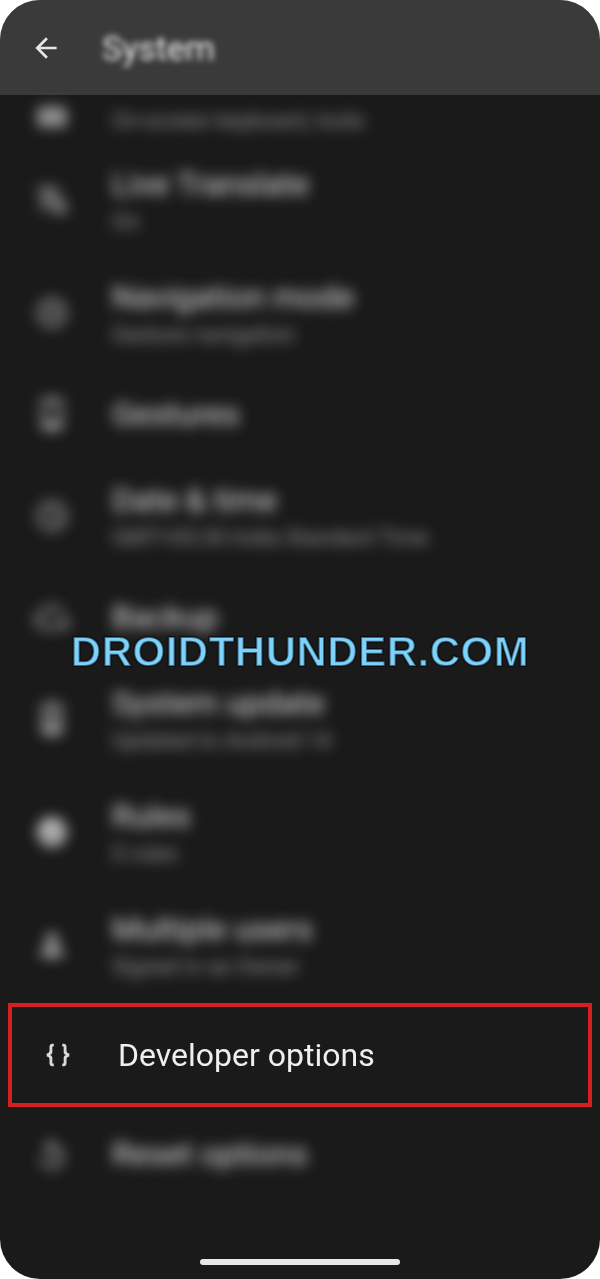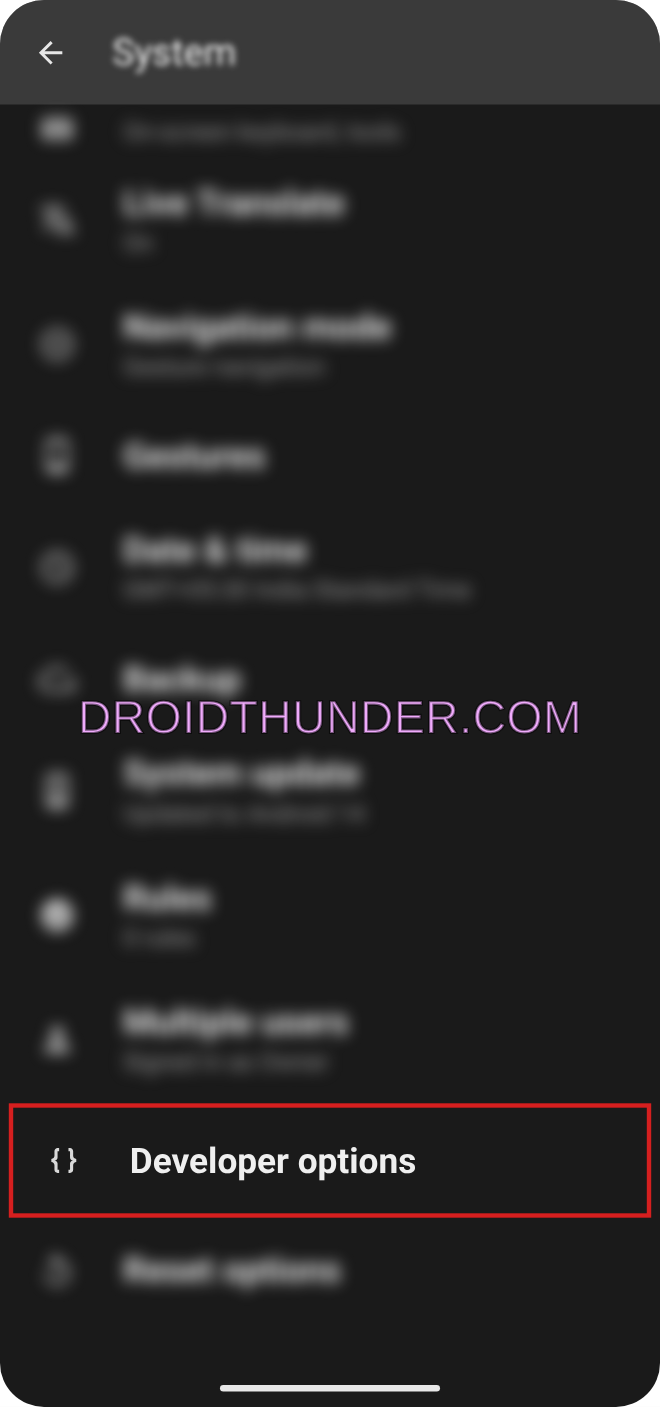--- a/index.html
+++ b/index.html
@@ -40,42 +40,42 @@
     height: 48px;
     display: flex;
     align-items: center;
     justify-content: center;
     flex-shrink: 0;
     color: #d9d9d9;
   }
   .icon-slot svg { width: 34px; height: 34px; fill: #d9d9d9; }
   .icon-slot.wide svg { width: 40px; height: 32px; }
   .text-col { display: flex; flex-direction: column; gap: 6px; }
-  .primary { font-size: 32px; color: #efefef; font-weight: 700; }
+  .primary { font-size: 32px; color: #efefef; font-weight: 400; }
   .secondary { font-size: 22px; color: #a0a0a0; }
 
   .blurred { filter: blur(7px); }
   .blurred .primary, .blurred .secondary, .blurred .icon-slot { opacity: 0.95; }
 
   .highlight {
     border: 4px solid #d61f1f;
     margin: 2px 8px;
     padding: 22px 20px 22px 22px;
   }
 
   .watermark {
     position: absolute;
     top: 628px;
     left: 0;
     width: 100%;
     text-align: center;
     font-size: 42px;
-    font-weight: 400;
+    font-weight: 700;
     letter-spacing: 0.5px;
-    color: #f0abfc;
+    color: #7dd3fc;
     -webkit-text-stroke: 2px rgba(0,0,0,0.5);
     text-shadow: 0 0 1px #000;
     pointer-events: none;
     font-family: Arial, Helvetica, sans-serif;
   }
 
   .home-indicator {
     position: absolute;
     bottom: 14px;
     left: 50%;

